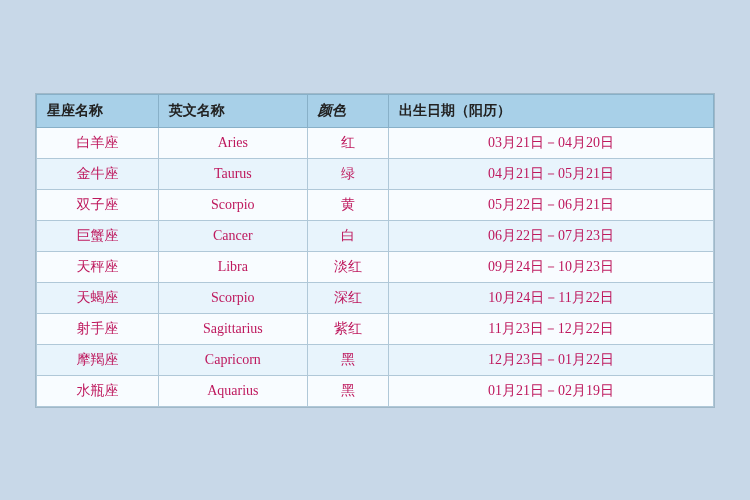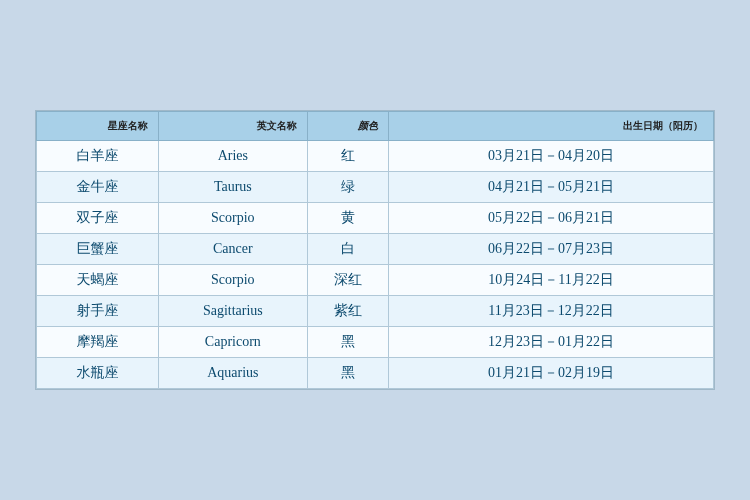--- a/index.html
+++ b/index.html
@@ -26,32 +26,32 @@
 
     table {
       width: 100%;
       border-collapse: collapse;
     }
 
     th {
       background-color: #a8d0e8;
       border: 1px solid #88b0c8;
       padding: 7px 10px;
-      text-align: right;
-      font-size: 10px;
+      text-align: left;
+      font-size: 14px;
       font-weight: bold;
       color: #222;
     }
 
     td {
       border: 1px solid #b0c8d8;
       padding: 6px 10px;
       text-align: center;
       font-size: 14px;
-      color: #0c4a6e;
+      color: #be185d;
       background-color: #f0f8ff;
     }
 
     tr:nth-child(even) td {
       background-color: #e8f4fc;
     }
 
     tr:nth-child(odd) td {
       background-color: #f8fcff;
     }
@@ -93,20 +93,26 @@
           <td>黄</td>
           <td>05月22日－06月21日</td>
         </tr>
         <tr>
           <td>巨蟹座</td>
           <td>Cancer</td>
           <td>白</td>
           <td>06月22日－07月23日</td>
         </tr>
         <tr>
+          <td>天秤座</td>
+          <td>Libra</td>
+          <td>淡红</td>
+          <td>09月24日－10月23日</td>
+        </tr>
+        <tr>
           <td>天蝎座</td>
           <td>Scorpio</td>
           <td>深红</td>
           <td>10月24日－11月22日</td>
         </tr>
         <tr>
           <td>射手座</td>
           <td>Sagittarius</td>
           <td>紫红</td>
           <td>11月23日－12月22日</td>

